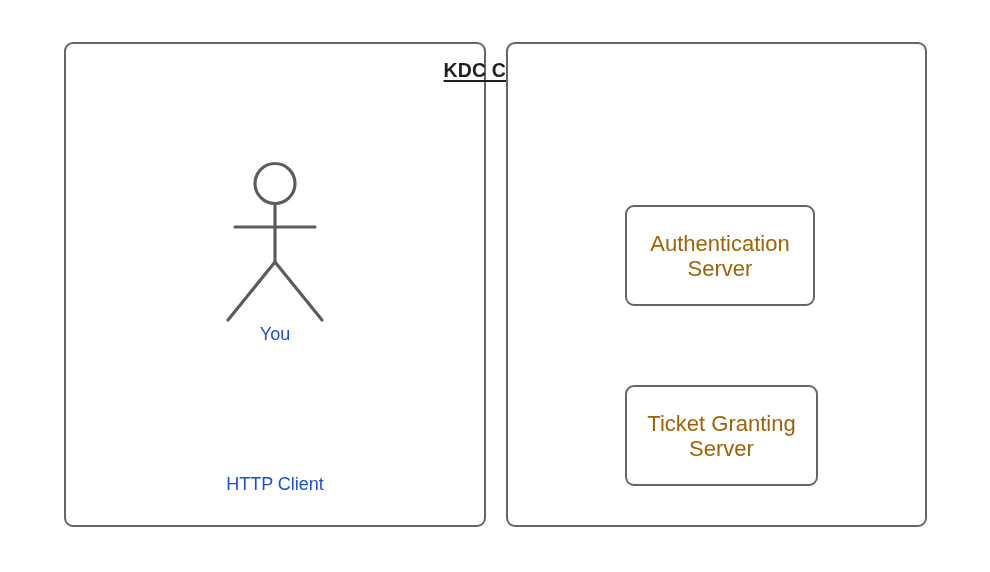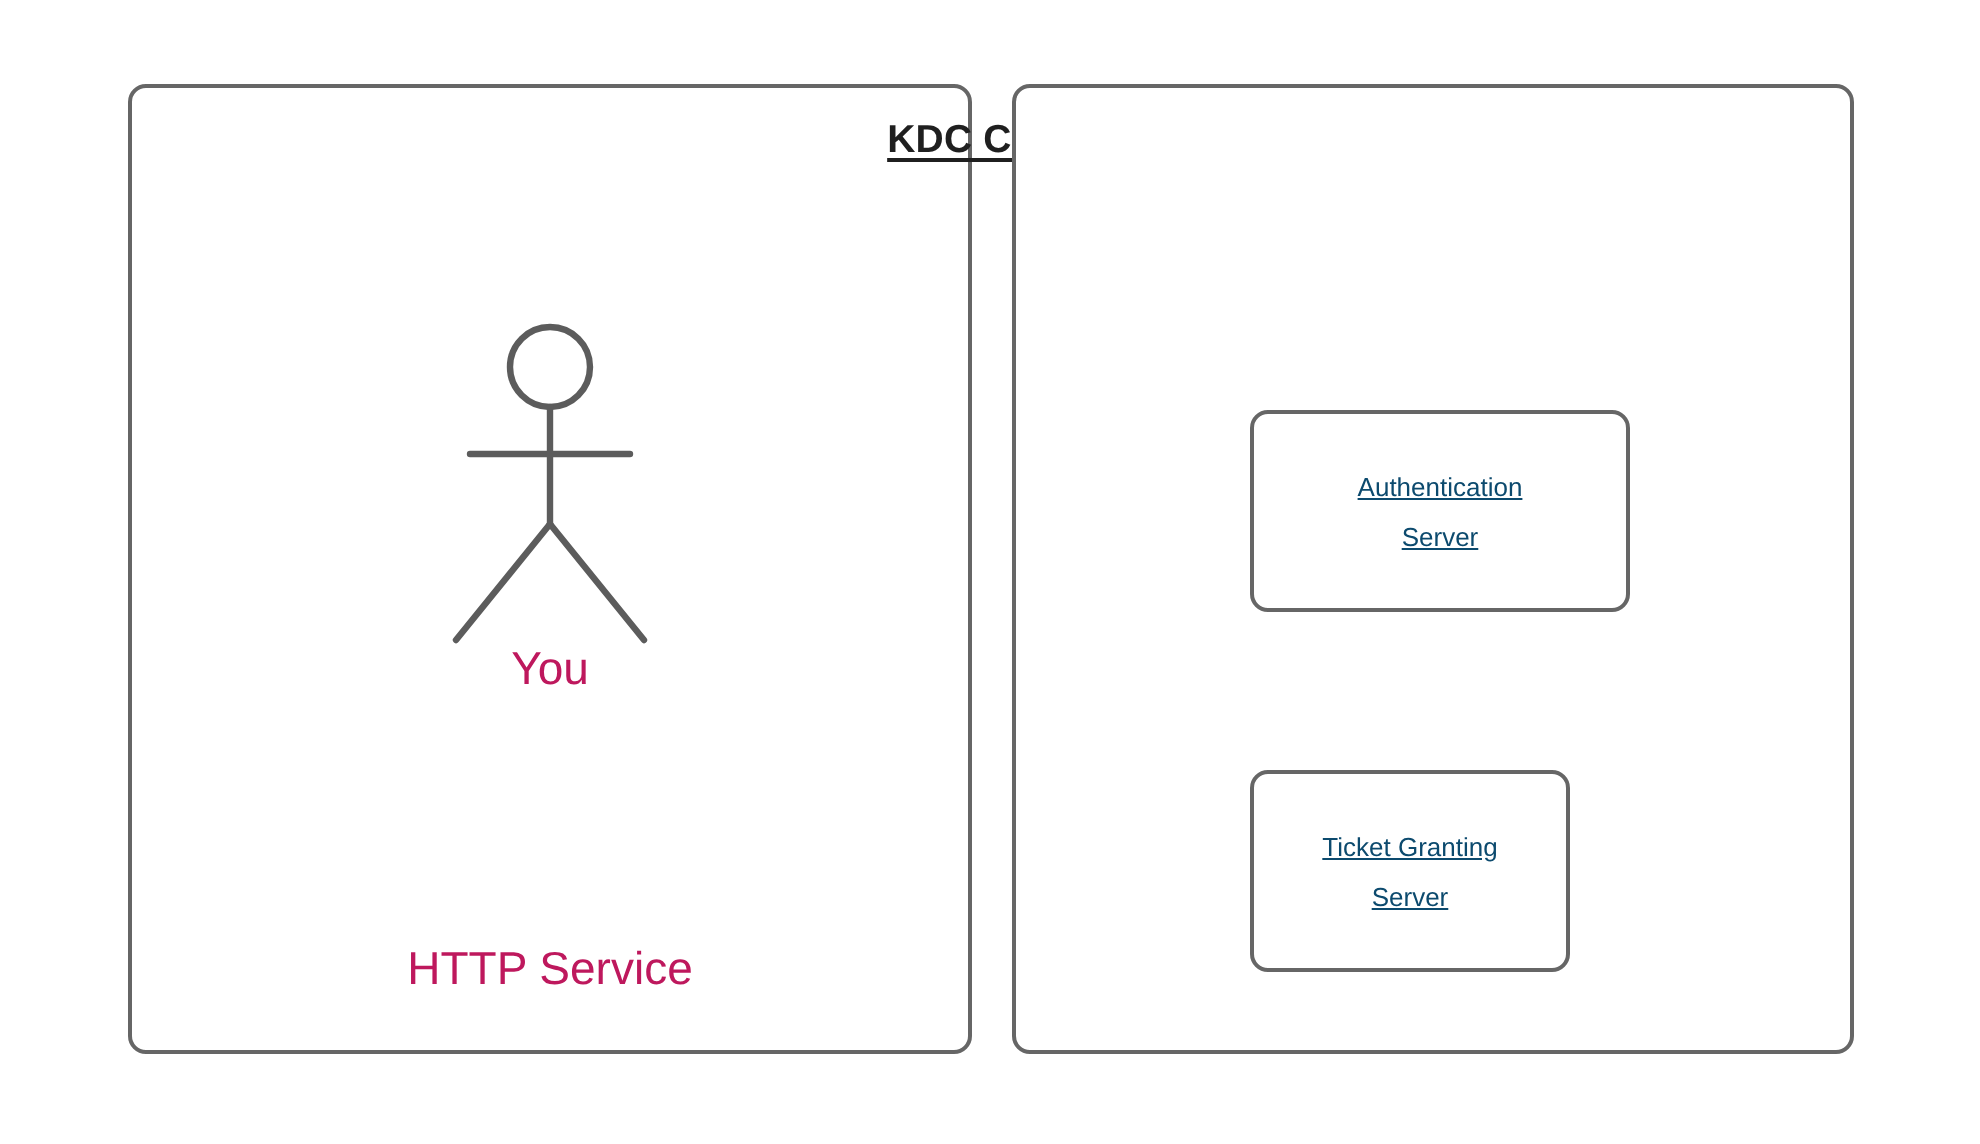--- a/index.html
+++ b/index.html
@@ -73,22 +73,22 @@
     width: 112px;
     height: 172px;
   }
   #stick-figure svg { display: block; }
 
   .figure-label {
     position: absolute;
     left: 0;
     width: 100%;
     text-align: center;
-    color: #be185d;
-    font-size: 23px;
+    color: #1d4ed8;
+    font-size: 18px;
     line-height: 22px;
   }
   #label-you {
     top: 323px;
     left: 64px;
     width: 422px;
   }
 
   
   #http-icon {
@@ -111,29 +111,28 @@
     position: absolute;
     box-sizing: border-box;
     background: #ffffff;
     border: 2px solid #666666;
     border-radius: 9px;
     display: flex;
     align-items: center;
     justify-content: center;
   }
   #box-auth-server { left: 625px; top: 205px;  width: 190px; height: 101px; }
-  #box-tgs-server  { left: 625px; top: 385px;  width: 160px; height: 101px; }
+  #box-tgs-server  { left: 625px; top: 385px;  width: 193px; height: 101px; }
 
   .server-label {
-    color: #0c4a6e;
-    font-size: 13px;
+    color: #a16207;
+    font-size: 22px;
     line-height: 25px;
     text-align: center;
     white-space: pre-line;
-    text-decoration: underline;
   }
 </style>
 </head>
 <body>
 
 <div id="canvas">
 
   <div class="panel" id="panel-client"></div>
 
   <div class="panel-title" id="title-client">
@@ -152,21 +151,21 @@
 
         <line x1="56" y1="107" x2="9" y2="165"></line>
         <line x1="56" y1="107" x2="103" y2="165"></line>
       </g>
     </svg>
   </div>
 
   <div class="figure-label" id="label-you">You</div>
 
 
-  <div class="figure-label" id="label-http-service">HTTP Service</div>
+  <div class="figure-label" id="label-http-service">HTTP Client</div>
 
   <div class="panel" id="panel-kdc"></div>
 
 
   <div class="server-box" id="box-auth-server">
     <span class="server-label">Authentication
 Server</span>
   </div>
 
   <div class="server-box" id="box-tgs-server">

